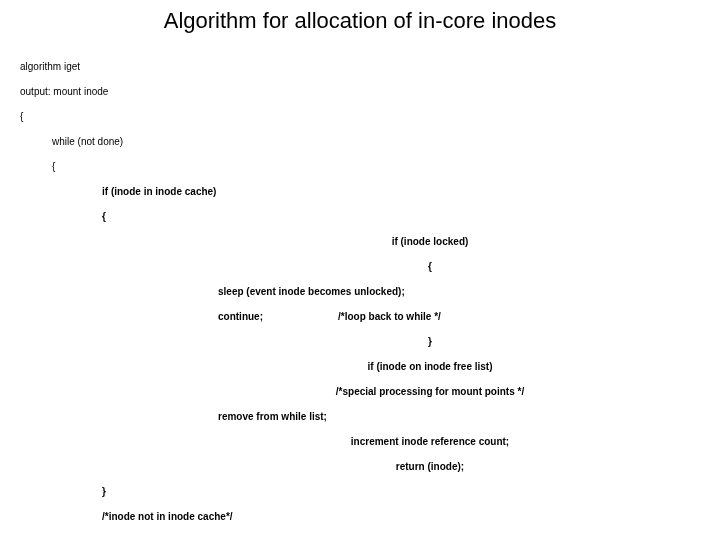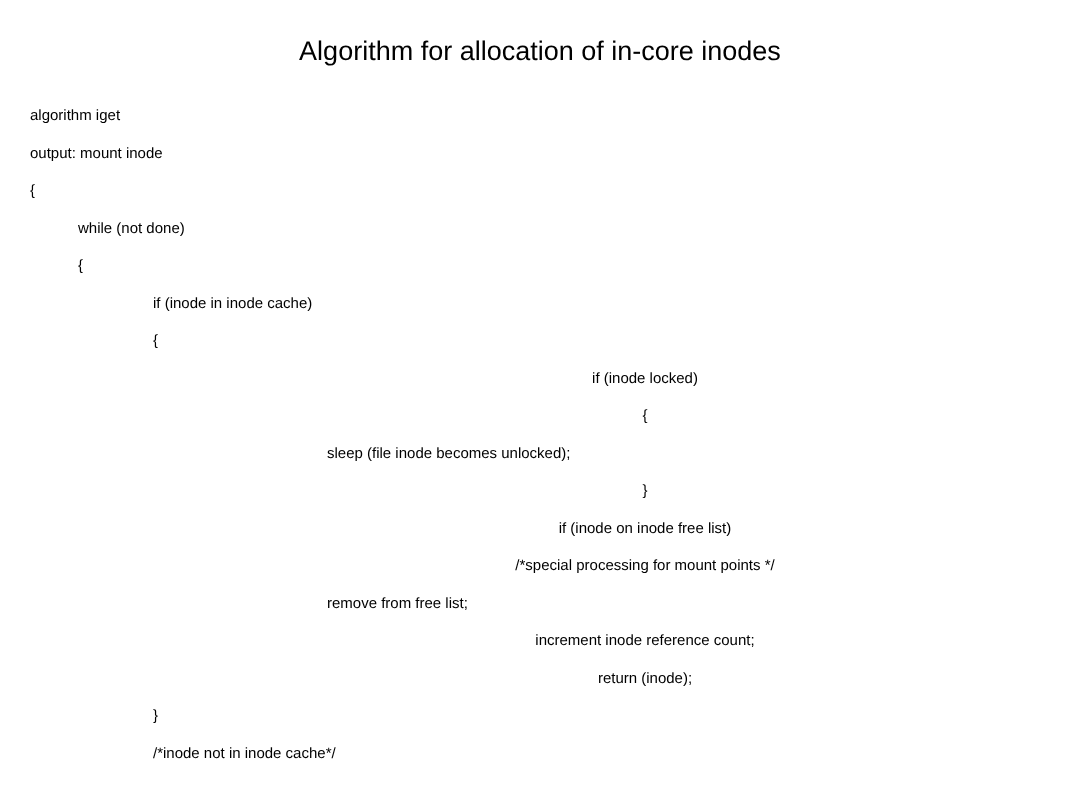--- a/index.html
+++ b/index.html
@@ -9,60 +9,61 @@
     height: 540px;
     font-family: Arial, Helvetica, sans-serif;
     background: #fff;
     color: #000;
     overflow: hidden;
   }
   .slide {
     padding: 8px 20px 0 20px;
   }
   .title {
-    font-size: 18px;
+    font-size: 22px;
     text-align: center;
-    margin: 16px 0 14px 0;
+    margin: 0 0 14px 0;
     font-weight: normal;
   }
   .code {
     font-size: 10px;
     line-height: 1.25;
     white-space: pre;
     font-family: Arial, Helvetica, sans-serif;
   }
   .i1 { padding-left: 32px; }
   .i2 { padding-left: 82px; }
   .i3 { padding-left: 140px; text-align: center; }
   .i4 { padding-left: 198px; }
-  .b { font-weight: normal; }
+  .b { font-weight: bold; }
   .row { display: block; }
   .inline { display: inline; }
 </style>
 </head>
 <body>
 
 <div class="slide">
   <h1 class="title">Algorithm for allocation of in-core inodes</h1>
 
   <div class="code">
 <span class="row">algorithm iget</span>
 <span class="row">output: mount inode</span>
 <span class="row">{</span>
 <span class="row i1">while (not done)</span>
 <span class="row i1">{</span>
 <span class="row i2 b">if (inode in inode cache)</span>
 <span class="row i2 b">{</span>
 <span class="row i3 b">if (inode locked)</span>
 <span class="row i3 b">{</span>
-<span class="row i4 b">sleep (file inode becomes unlocked);</span>
+<span class="row i4 b">sleep (event inode becomes unlocked);</span>
+<span class="row i4 b"><span class="inline">continue;</span>                           <span class="inline">/*loop back to while */</span></span>
 <span class="row i3 b">}</span>
 <span class="row i3 b">if (inode on inode free list)</span>
 <span class="row i3 b">/*special processing for mount points */</span>
-<span class="row i4 b">remove from free list;</span>
+<span class="row i4 b">remove from while list;</span>
 <span class="row i3 b">increment inode reference count;</span>
 <span class="row i3 b">return (inode);</span>
 <span class="row i2 b">}</span>
 <span class="row i2 b">/*inode not in inode cache*/</span>
 
 
 
 
 
 

